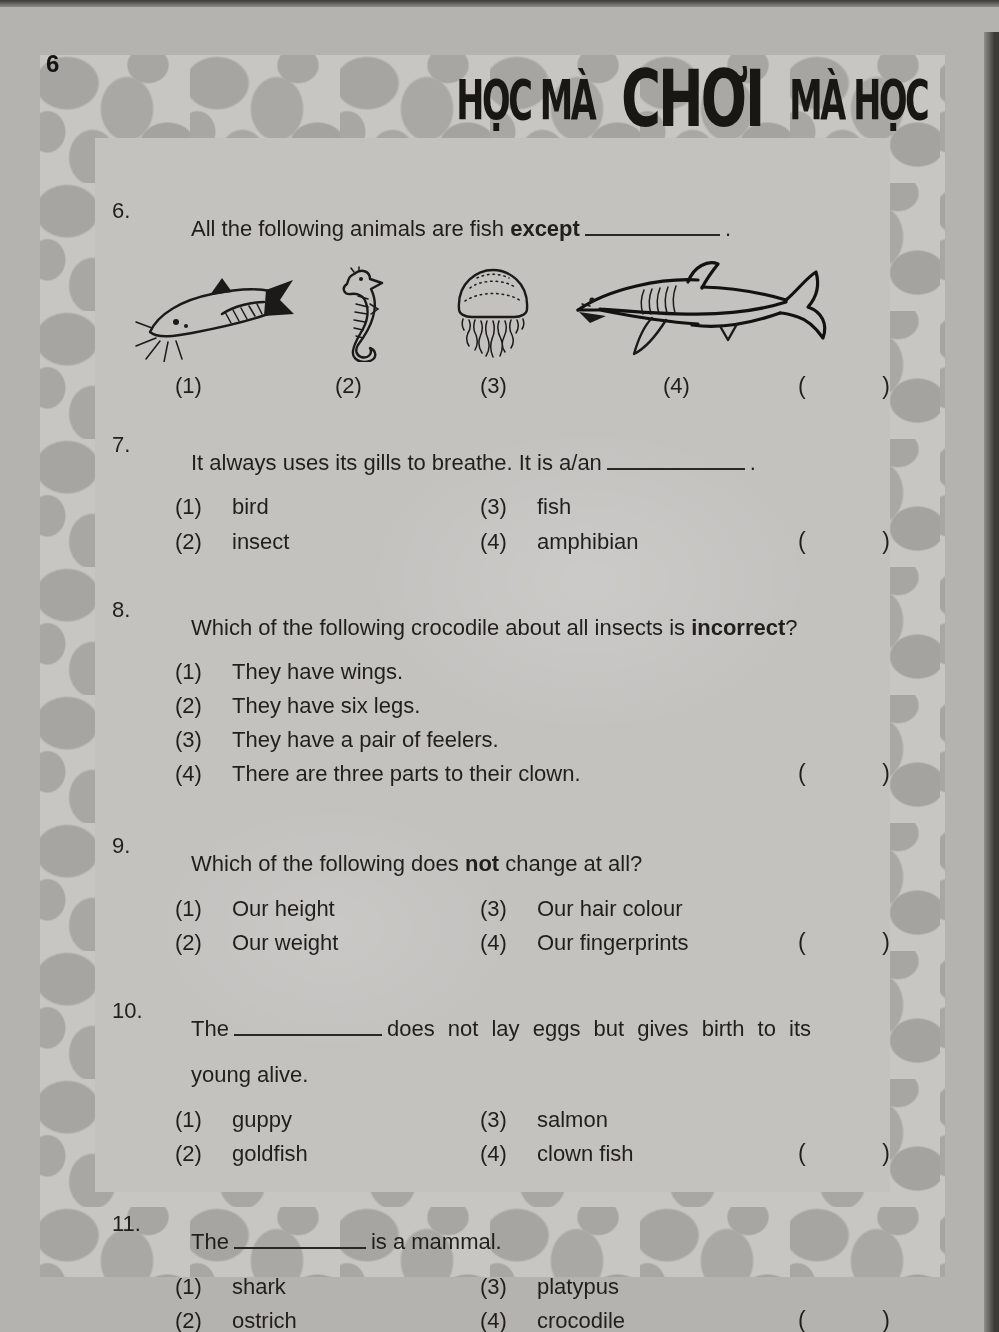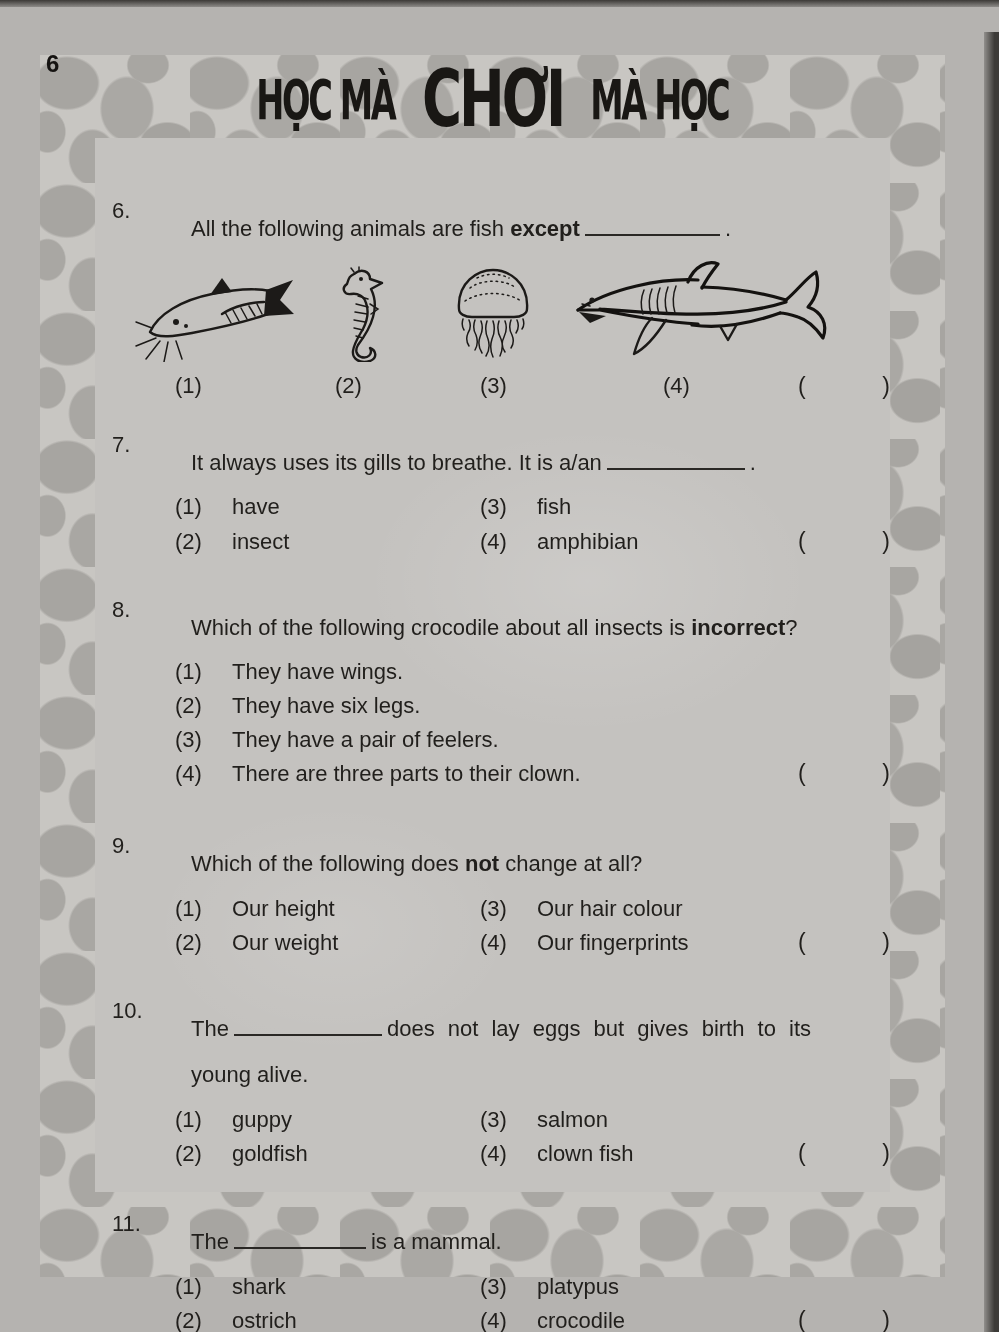--- a/index.html
+++ b/index.html
@@ -28,21 +28,21 @@
   }
   .interior{position:absolute;left:95px;top:138px;width:795px;height:1054px;
     background:#c4c2bf;
     background-image:
       radial-gradient(ellipse 320px 220px at 62% 42%, rgba(255,255,255,.14), transparent 70%),
       radial-gradient(ellipse 260px 180px at 30% 75%, rgba(255,255,255,.10), transparent 70%);
   }
   .page-num{position:absolute;left:46px;top:50px;font-size:24px;font-weight:bold;color:#151311;}
   
   .title{position:absolute;left:40px;top:56px;width:905px;height:86px;
-    display:flex;justify-content:center;align-items:center;color:#191714;}
+    display:flex;justify-content:flex-end;align-items:center;color:#191714;}
   .t-small{display:inline-block;font-family:"DejaVu Sans",sans-serif;font-weight:bold;
     font-size:42px;letter-spacing:-3px;transform:scale(.8,1.32);white-space:nowrap;}
   .t-big{display:inline-block;font-family:"DejaVu Sans",sans-serif;font-weight:bold;
     font-size:70px;letter-spacing:-4px;transform:scale(.78,1.12);margin:0 -10px;white-space:nowrap;}
   
   .content{position:absolute;left:95px;top:138px;width:795px;height:1054px;
     box-sizing:border-box;padding:60px 0 0 17px;font-size:22px;}
   .question{display:flex;}
   .qnum{width:63px;flex:none;}
   .qbody{flex:1;min-width:0;}
@@ -150,21 +150,21 @@
       </div>
     </div>
   </div>
 
   <div class="question m30">
     <div class="qnum">7.</div>
     <div class="qbody">
       <p class="qtext"><span>It always uses its gills to breathe. It is a/an</span><span class="blank w138"></span><span>.</span></p>
       <div class="opts">
         <span>(1)</span>
-        <span>have</span>
+        <span>bird</span>
         <span>(3)</span>
         <span>fish</span>
         <span></span>
         <span>(2)</span>
         <span>insect</span>
         <span>(4)</span>
         <span>amphibian</span>
         <span class="bracket-cell">
             <span>(</span>
             <span>)</span>

